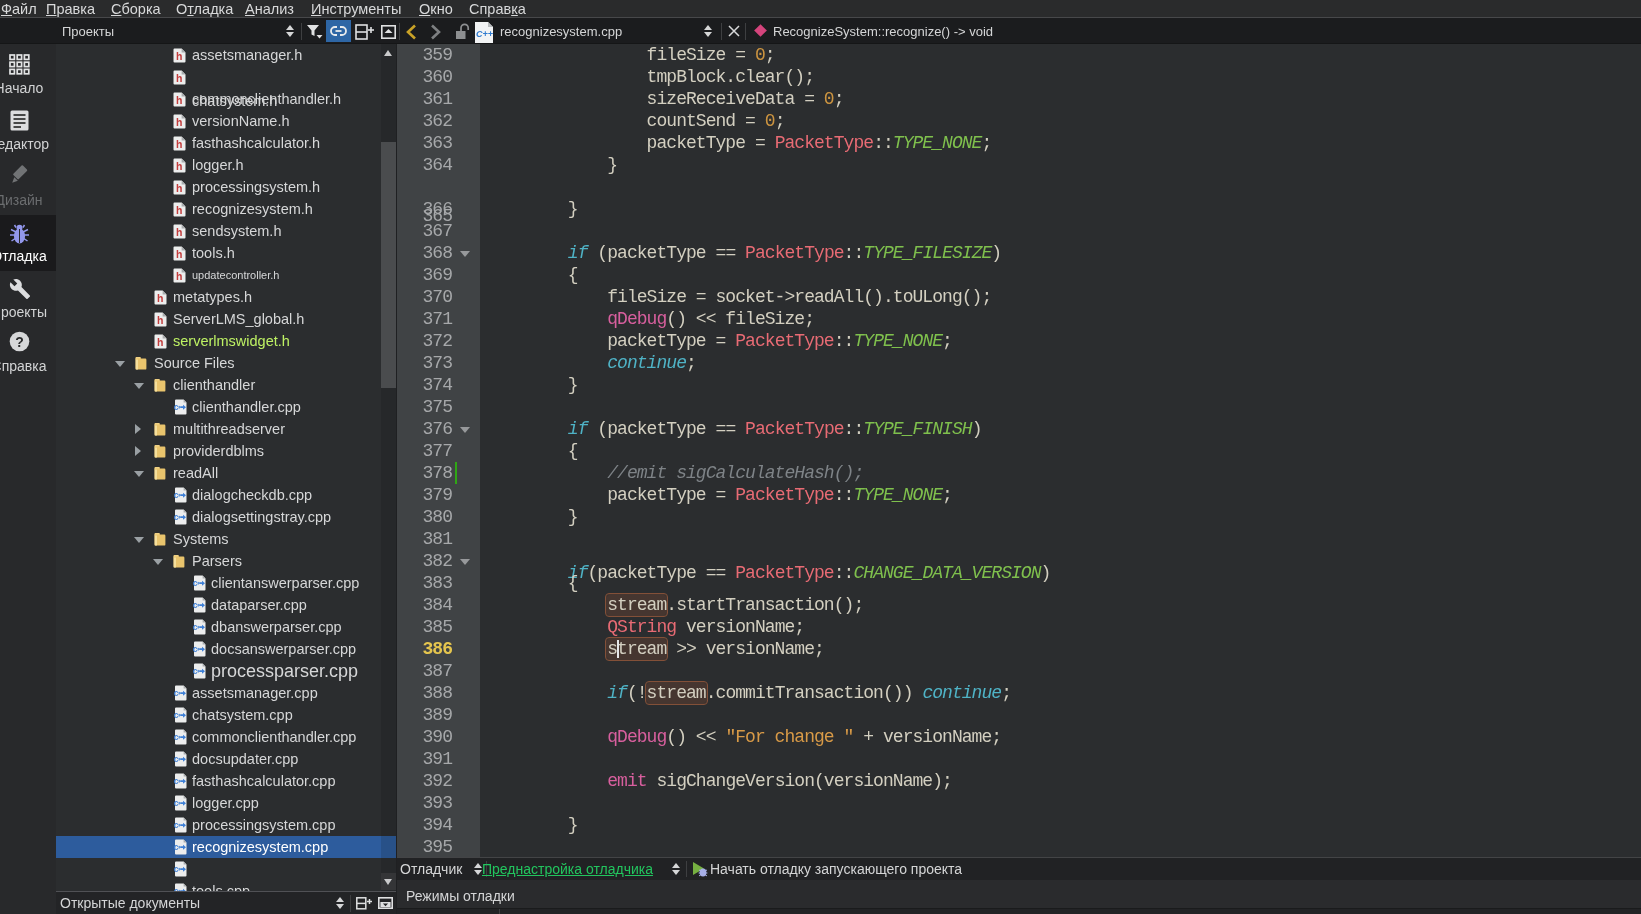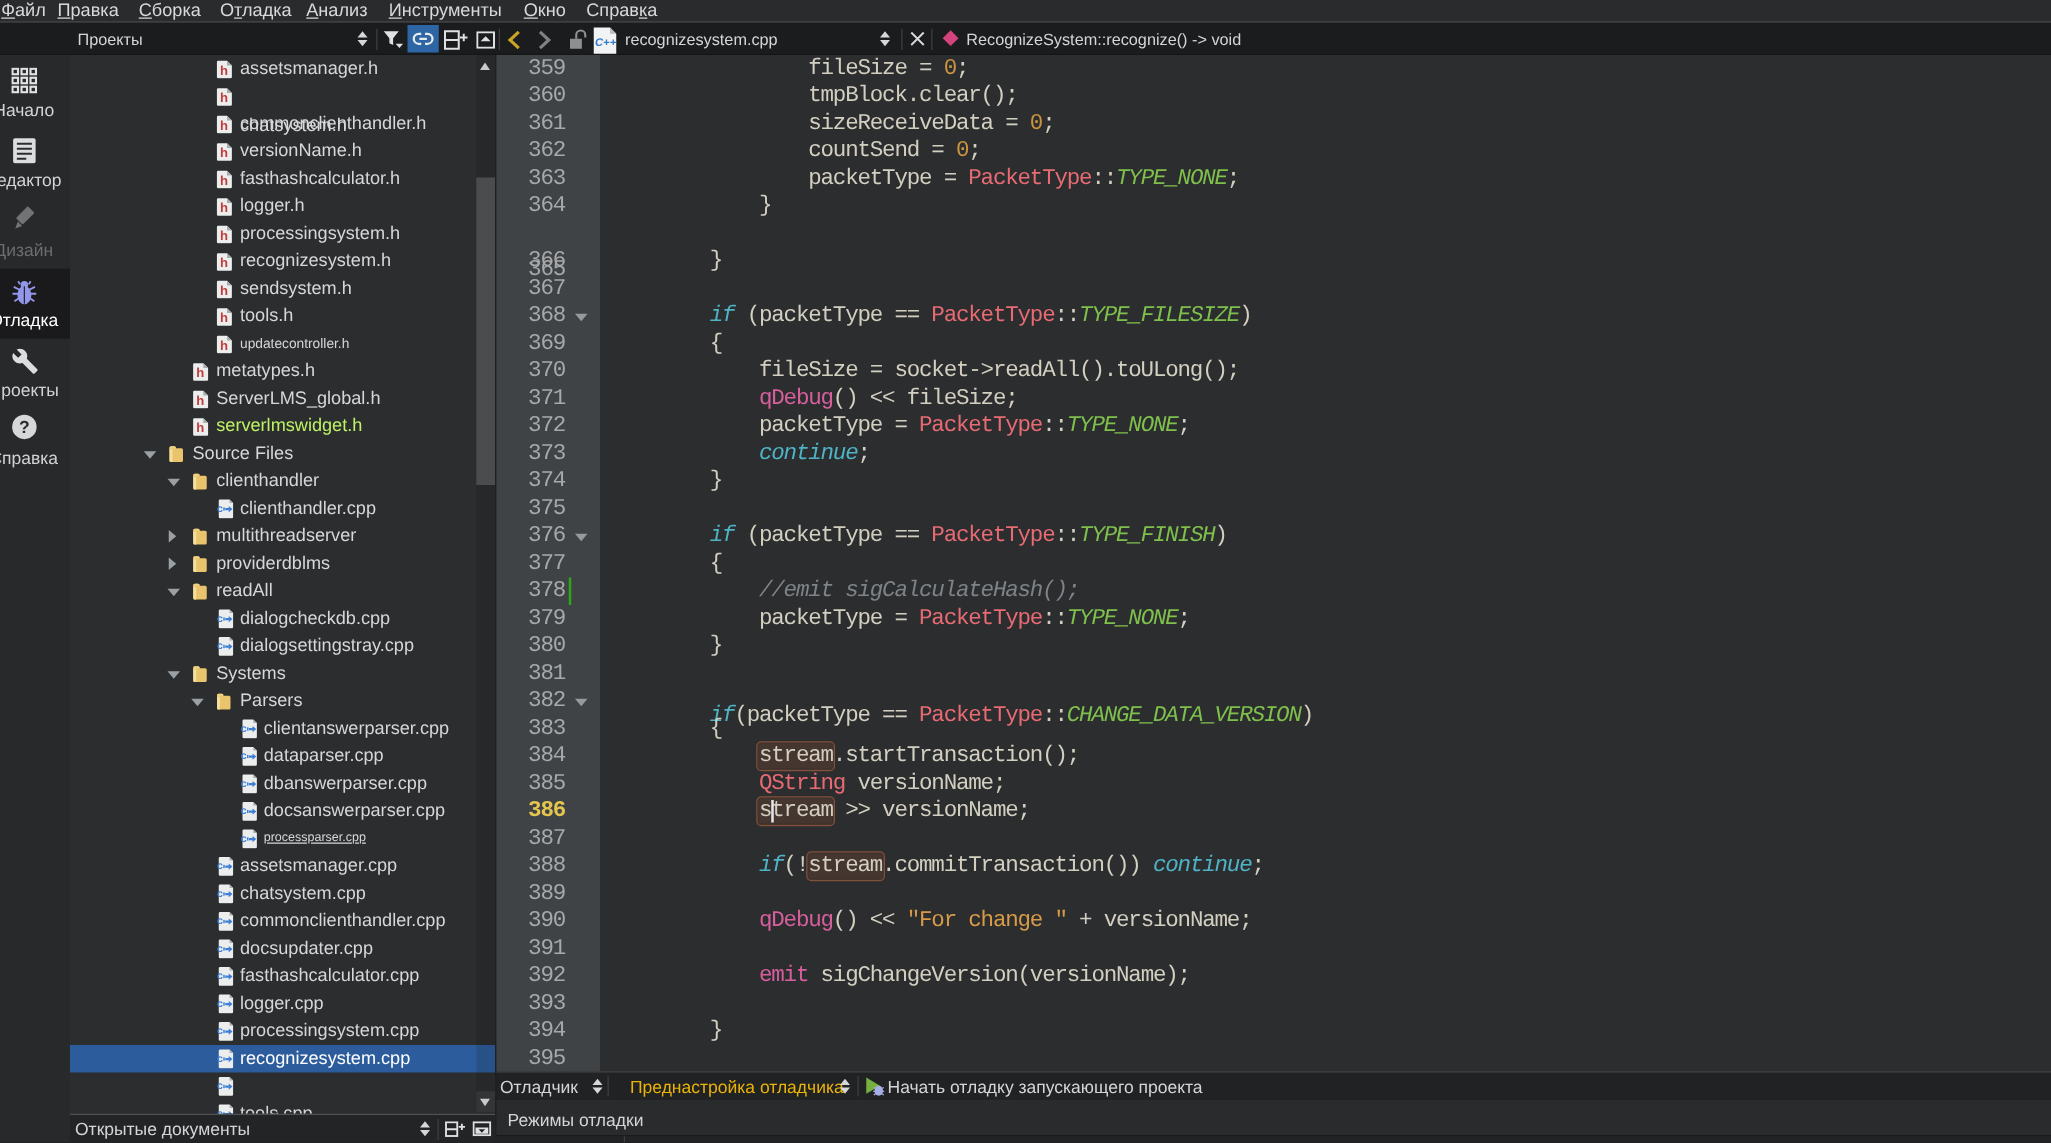--- a/index.html
+++ b/index.html
@@ -351,21 +351,21 @@
     <rect x="5.6" y="6.9" width="1.2" height="2.6" fill="#3d7fd6"></rect>
   </svg>
 <div class="lbl" style="left:211px;top:638px;height:22px;line-height:22px;font-size:14.5px;color:#d6d7d8;">docsanswerparser.cpp</div>
 <svg class="abs" style="left:192px;top:663px;" width="14" height="16" viewBox="0 0 14 16">
     <path d="M2 1.5 A1 1 0 0 1 3 0.5 H10.6 L13.5 3.4 V14.5 A1 1 0 0 1 12.5 15.5 H3 A1 1 0 0 1 2 14.5 Z" fill="#eceded"></path>
     <path d="M10.6 0.5 L13.5 3.4 H10.6 Z" fill="#a9acae"></path>
     <text x="3" y="10.5" text-anchor="middle" font-family="Liberation Sans" font-weight="bold" font-size="8.5px" fill="#3d7fd6">c</text>
     <path d="M7.2 7.3 h2.8 v-1.6 l3 2.5 -3 2.5 v-1.6 h-2.8 z" fill="#3d7fd6"></path>
     <rect x="5.6" y="6.9" width="1.2" height="2.6" fill="#3d7fd6"></rect>
   </svg>
-<div class="lbl" style="left:211px;top:660px;height:22px;line-height:22px;font-size:10px;color:#d6d7d8;text-decoration:underline;">processparser.cpp</div>
+<div class="lbl" style="left:211px;top:660px;height:22px;line-height:22px;font-size:18px;color:#d6d7d8;">processparser.cpp</div>
 <svg class="abs" style="left:173px;top:685px;" width="14" height="16" viewBox="0 0 14 16">
     <path d="M2 1.5 A1 1 0 0 1 3 0.5 H10.6 L13.5 3.4 V14.5 A1 1 0 0 1 12.5 15.5 H3 A1 1 0 0 1 2 14.5 Z" fill="#eceded"></path>
     <path d="M10.6 0.5 L13.5 3.4 H10.6 Z" fill="#a9acae"></path>
     <text x="3" y="10.5" text-anchor="middle" font-family="Liberation Sans" font-weight="bold" font-size="8.5px" fill="#3d7fd6">c</text>
     <path d="M7.2 7.3 h2.8 v-1.6 l3 2.5 -3 2.5 v-1.6 h-2.8 z" fill="#3d7fd6"></path>
     <rect x="5.6" y="6.9" width="1.2" height="2.6" fill="#3d7fd6"></rect>
   </svg>
 <div class="lbl" style="left:192px;top:682px;height:22px;line-height:22px;font-size:14.5px;color:#d6d7d8;">assetsmanager.cpp</div>
 <svg class="abs" style="left:173px;top:707px;" width="14" height="16" viewBox="0 0 14 16">
     <path d="M2 1.5 A1 1 0 0 1 3 0.5 H10.6 L13.5 3.4 V14.5 A1 1 0 0 1 12.5 15.5 H3 A1 1 0 0 1 2 14.5 Z" fill="#eceded"></path>
@@ -546,21 +546,21 @@
 <div class="abs" style="left:460px;top:559px;width:0;height:0;border-left:5.5px solid transparent;border-right:5.5px solid transparent;border-top:6px solid #97999b;"></div>
 <div class="abs" style="left:455px;top:462px;width:2px;height:22px;background:#2fa714;"></div>
 <div class="abs" style="left:617px;top:640px;width:2px;height:18px;background:#e6e7e8;"></div>
 <div class="abs" style="left:397px;top:857px;width:1244px;height:23px;background:#212224;border-top:1px solid #434446;"></div>
 <div class="lbl" style="left:400px;top:858px;height:22px;line-height:22px;font-size:14px;color:#d4d5d6;">Отладчик</div>
 <div class="updn" style="left:474px;top:863px;">
     <div class="u"></div>
     <div class="d"></div>
   </div>
 <div class="vsep" style="left:486px;top:861px;height:16px;"></div>
-<div class="lbl" style="left:504px;top:858px;height:22px;line-height:22px;font-size:14px;color:#eab308;">Преднастройка отладчика</div>
+<div class="lbl" style="left:482px;top:858px;height:22px;line-height:22px;font-size:14px;color:#22c55e;text-decoration:underline;">Преднастройка отладчика</div>
 <div class="updn" style="left:672px;top:863px;">
     <div class="u"></div>
     <div class="d"></div>
   </div>
 <div class="vsep" style="left:686px;top:861px;height:16px;"></div>
 <svg class="abs" style="left:692px;top:861px;" width="16" height="16" viewBox="0 0 16 16">
 <path d="M1 1 L12 7.5 L1 14 Z" fill="#76b041"></path>
 <ellipse cx="11" cy="11.5" rx="3.4" ry="4" fill="#a6aee6"></ellipse>
 <g stroke="#a6aee6" stroke-width="1">
 <line x1="7" y1="9" x2="9" y2="10"></line>

